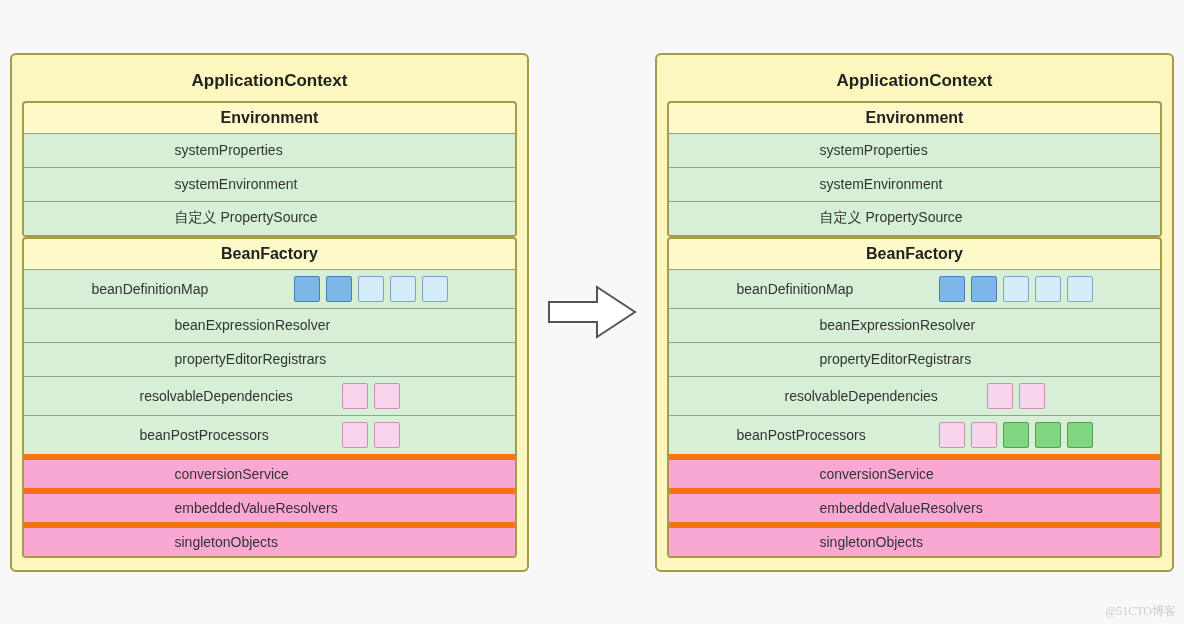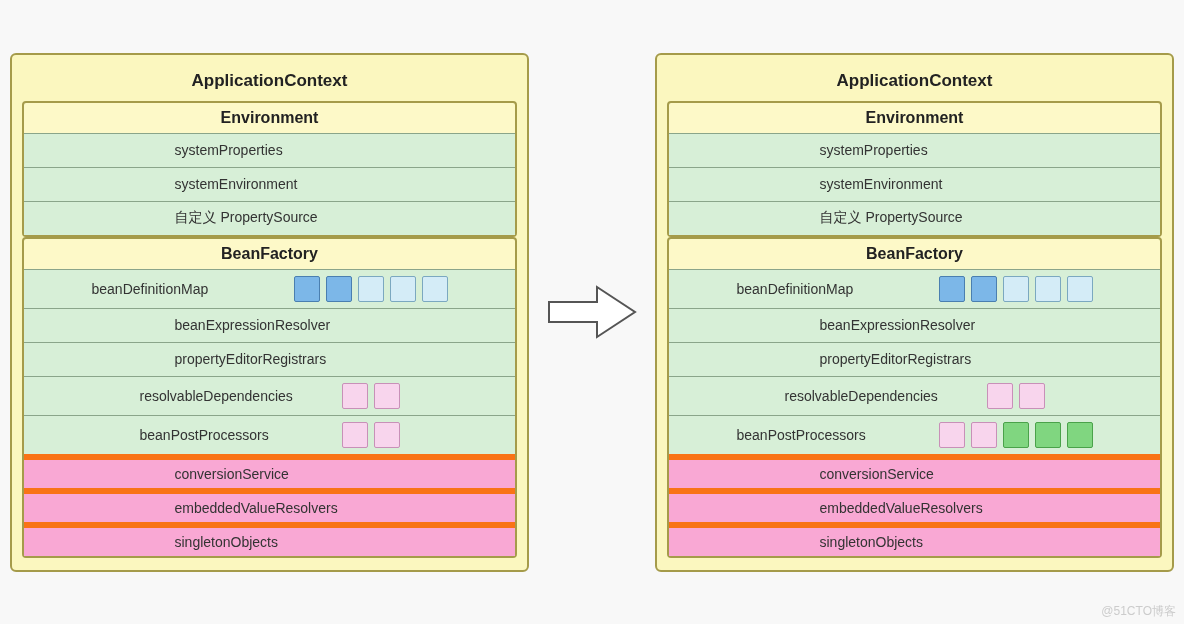--- a/index.html
+++ b/index.html
@@ -69,20 +69,21 @@
   .arrow {
     flex-shrink: 0;
   }
   .arrow svg { display: block; }
   .watermark {
     position: absolute;
     right: 8px;
     bottom: 4px;
     color: #ccc;
     font-size: 12px;
+    font-family: Liberation Serif, serif;
   }
 </style>
 </head>
 <body>
 
 <div class="context-box">
   <div class="context-title">ApplicationContext</div>
   <div class="section">
     <div class="section-title">Environment</div>
     <div class="row">

